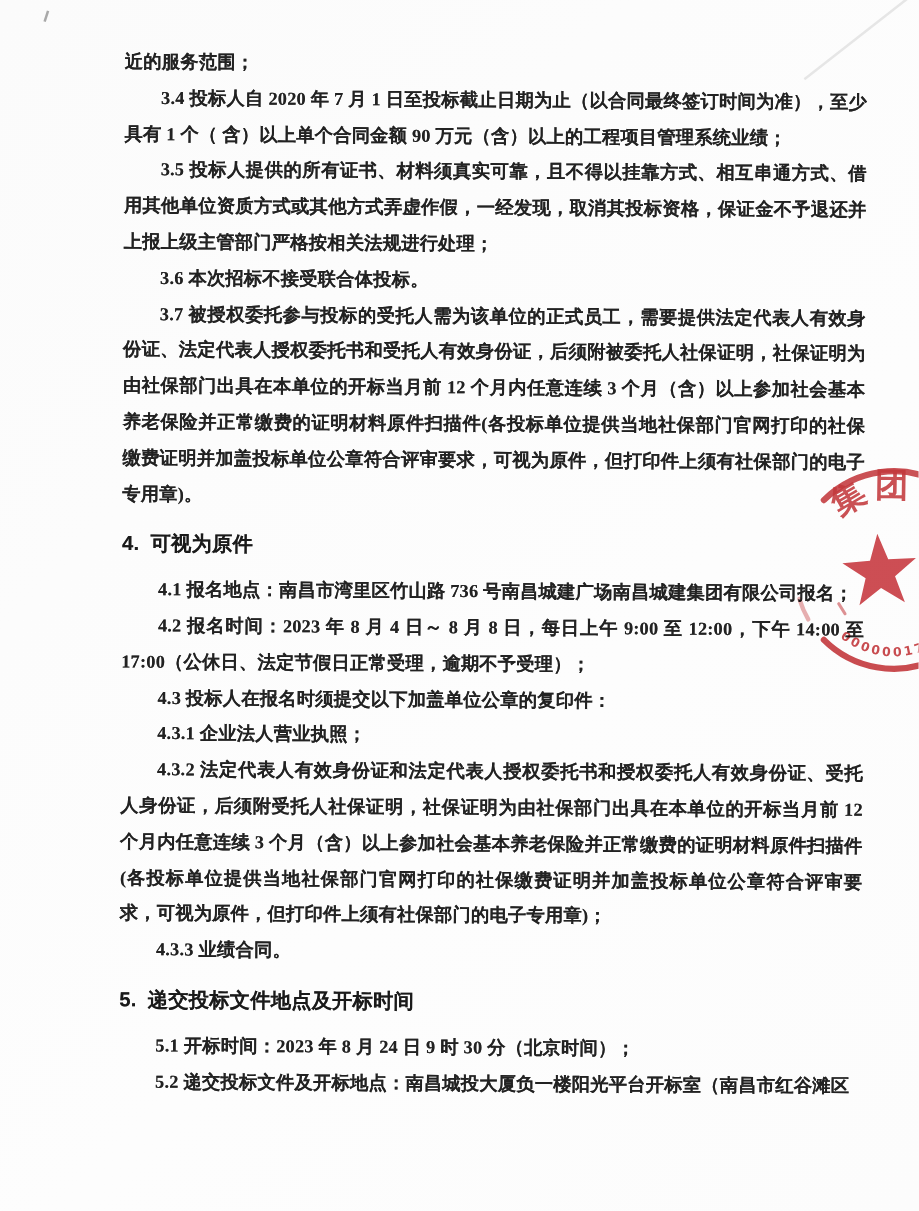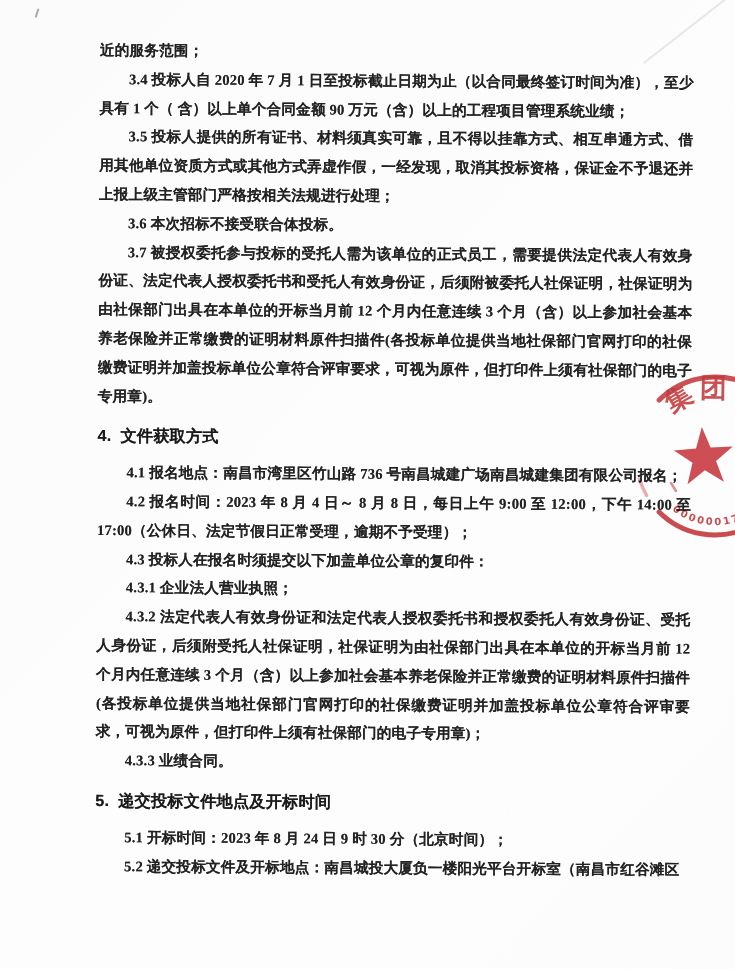--- a/index.html
+++ b/index.html
@@ -68,21 +68,21 @@
   <div class="tick"></div>
   <div class="corner-streak"></div>
 
   <div class="content">
     <p class="noindent">近的服务范围；</p>
     <p>3.4 投标人自 2020 年 7 月 1 日至投标截止日期为止（以合同最终签订时间为准），至少具有 1 个（ 含）以上单个合同金额 90 万元（含）以上的工程项目管理系统业绩；</p>
     <p>3.5 投标人提供的所有证书、材料须真实可靠，且不得以挂靠方式、相互串通方式、借用其他单位资质方式或其他方式弄虚作假，一经发现，取消其投标资格，保证金不予退还并上报上级主管部门严格按相关法规进行处理；</p>
     <p>3.6 本次招标不接受联合体投标。</p>
     <p>3.7 被授权委托参与投标的受托人需为该单位的正式员工，需要提供法定代表人有效身份证、法定代表人授权委托书和受托人有效身份证，后须附被委托人社保证明，社保证明为由社保部门出具在本单位的开标当月前 12 个月内任意连续 3 个月（含）以上参加社会基本养老保险并正常缴费的证明材料原件扫描件(各投标单位提供当地社保部门官网打印的社保缴费证明并加盖投标单位公章符合评审要求，可视为原件，但打印件上须有社保部门的电子专用章)。</p>
 
-    <h2><span>4.</span><span class="htitle">文件获取方式</span></h2>
+    <h2><span>4.</span><span class="htitle">可视为原件</span></h2>
     <p>4.1 报名地点：南昌市湾里区竹山路 736 号南昌城建广场南昌城建集团有限公司报名；</p>
     <p>4.2 报名时间：2023 年 8 月 4 日～ 8 月 8 日，每日上午 9:00 至 12:00，下午 14:00 至 17:00（公休日、法定节假日正常受理，逾期不予受理）；</p>
     <p>4.3 投标人在报名时须提交以下加盖单位公章的复印件：</p>
     <p>4.3.1 企业法人营业执照；</p>
     <p>4.3.2 法定代表人有效身份证和法定代表人授权委托书和授权委托人有效身份证、受托人身份证，后须附受托人社保证明，社保证明为由社保部门出具在本单位的开标当月前 12 个月内任意连续 3 个月（含）以上参加社会基本养老保险并正常缴费的证明材料原件扫描件(各投标单位提供当地社保部门官网打印的社保缴费证明并加盖投标单位公章符合评审要求，可视为原件，但打印件上须有社保部门的电子专用章)；</p>
     <p>4.3.3 业绩合同。</p>
 
     <h2><span>5.</span><span class="htitle">递交投标文件地点及开标时间</span></h2>
     <p>5.1 开标时间：2023 年 8 月 24 日 9 时 30 分（北京时间）；</p>
     <p>5.2 递交投标文件及开标地点：南昌城投大厦负一楼阳光平台开标室（南昌市红谷滩区</p>

